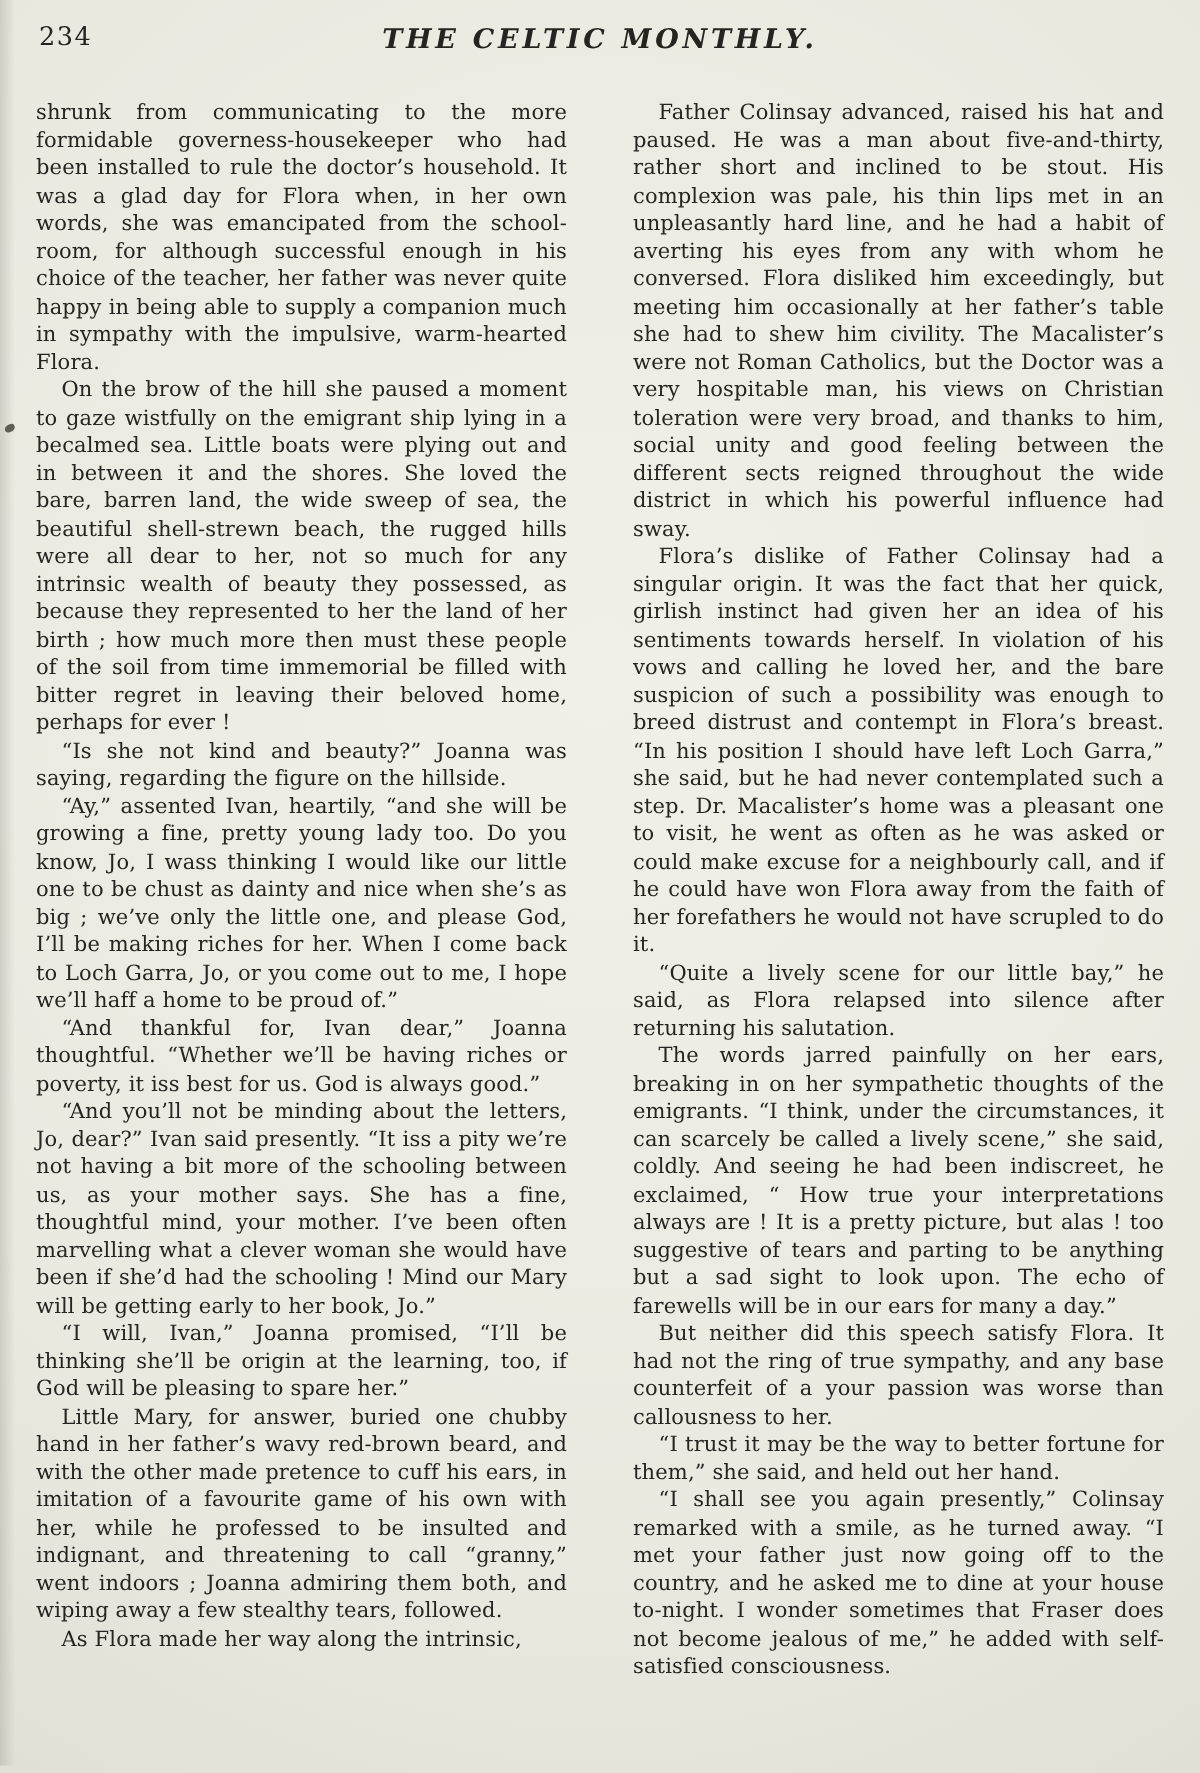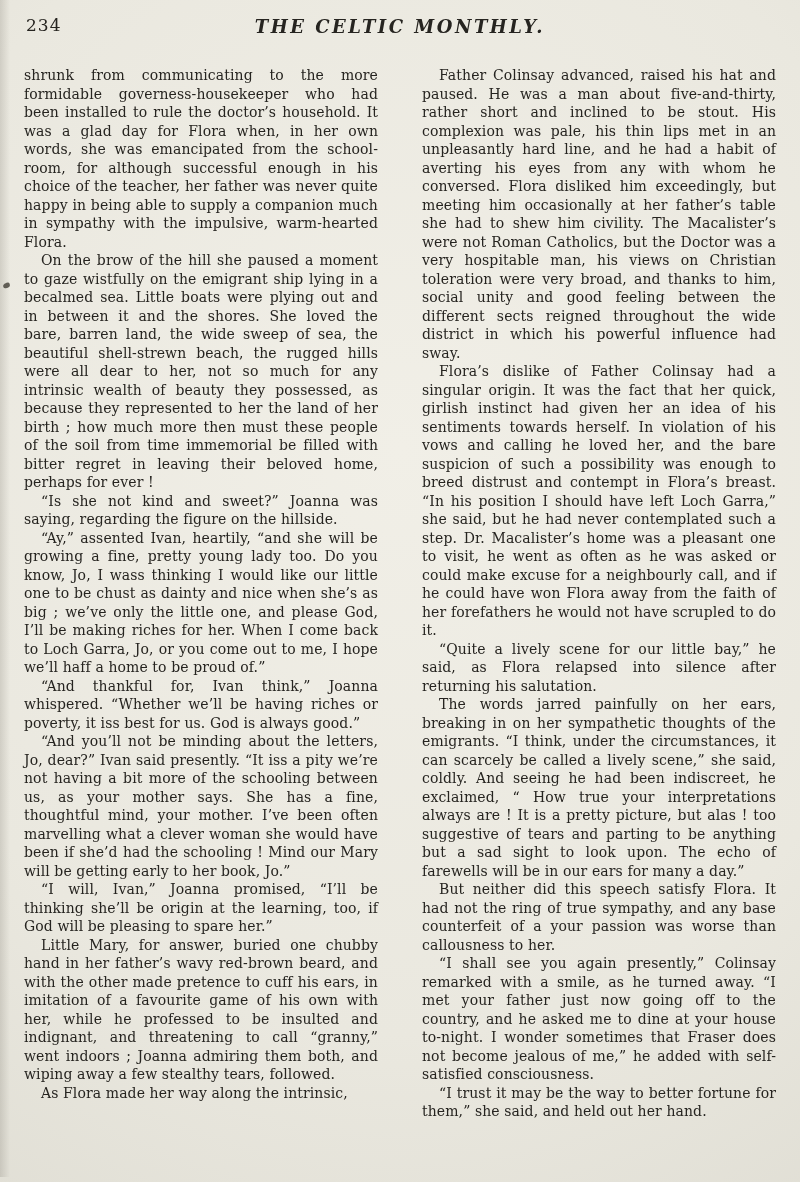--- a/index.html
+++ b/index.html
@@ -93,31 +93,31 @@
 
   <div class="header" data-name="page-header">
     <span class="page-number" data-name="page-number">234</span>
     <div class="page-title" data-name="page-title">THE CELTIC MONTHLY.</div>
   </div>
 
   <div class="columns" data-name="text-columns">
     <div class="column" data-name="left-column">
         <p data-name="paragraph">shrunk from communicating to the more formidable governess-housekeeper who had been installed to rule the doctor’s household.  It was a glad day for Flora when, in her own words, she was emancipated from the school-room, for although successful enough in his choice of the teacher, her father was never quite happy in being able to supply a companion much in sympathy with the impulsive, warm-hearted Flora.</p>
         <p data-name="paragraph">On the brow of the hill she paused a moment to gaze wistfully on the emigrant ship lying in a becalmed sea.  Little boats were plying out and in between it and the shores.  She loved the bare, barren land, the wide sweep of sea, the beautiful shell-strewn beach, the rugged hills were all dear to her, not so much for any intrinsic wealth of beauty they possessed, as because they represented to her the land of her birth ; how much more then must these people of the soil from time immemorial be filled with bitter regret in leaving their beloved home, perhaps for ever !</p>
-        <p data-name="paragraph">“Is she not kind and sweet?” Joanna was saying, regarding the figure on the hillside.</p>
+        <p data-name="paragraph">“Is she not kind and beauty?” Joanna was saying, regarding the figure on the hillside.</p>
         <p data-name="paragraph">“Ay,” assented Ivan, heartily, “and she will be growing a fine, pretty young lady too.  Do you know, Jo, I wass thinking I would like our little one to be chust as dainty and nice when she’s as big ; we’ve only the little one, and please God, I’ll be making riches for her.  When I come back to Loch Garra, Jo, or you come out to me, I hope we’ll haff a home to be proud of.”</p>
-        <p data-name="paragraph">“And thankful for, Ivan think,” Joanna whispered.  “Whether we’ll be having riches or poverty, it iss best for us.  God is always good.”</p>
+        <p data-name="paragraph">“And thankful for, Ivan dear,” Joanna thoughtful.  “Whether we’ll be having riches or poverty, it iss best for us.  God is always good.”</p>
         <p data-name="paragraph">“And you’ll not be minding about the letters, Jo, dear?” Ivan said presently.  “It iss a pity we’re not having a bit more of the schooling between us, as your mother says.  She has a fine, thoughtful mind, your mother.  I’ve been often marvelling what a clever woman she would have been if she’d had the schooling !  Mind our Mary will be getting early to her book, Jo.”</p>
         <p data-name="paragraph">“I will, Ivan,” Joanna promised, “I’ll be thinking she’ll be origin at the learning, too, if God will be pleasing to spare her.”</p>
         <p data-name="paragraph">Little Mary, for answer, buried one chubby hand in her father’s wavy red-brown beard, and with the other made pretence to cuff his ears, in imitation of a favourite game of his own with her, while he professed to be insulted and indignant, and threatening to call “granny,” went indoors ; Joanna admiring them both, and wiping away a few stealthy tears, followed.</p>
         <p data-name="paragraph">As Flora made her way along the intrinsic,</p>
       </div>
     <div class="column" data-name="right-column">
         <p data-name="paragraph">Father Colinsay advanced, raised his hat and paused.  He was a man about five-and-thirty, rather short and inclined to be stout.  His complexion was pale, his thin lips met in an unpleasantly hard line, and he had a habit of averting his eyes from any with whom he conversed.  Flora disliked him exceedingly, but meeting him occasionally at her father’s table she had to shew him civility.  The Macalister’s were not Roman Catholics, but the Doctor was a very hospitable man, his views on Christian toleration were very broad, and thanks to him, social unity and good feeling between the different sects reigned throughout the wide district in which his powerful influence had sway.</p>
         <p data-name="paragraph">Flora’s dislike of Father Colinsay had a singular origin.  It was the fact that her quick, girlish instinct had given her an idea of his sentiments towards herself.  In violation of his vows and calling he loved her, and the bare suspicion of such a possibility was enough to breed distrust and contempt in Flora’s breast.  “In his position I should have left Loch Garra,” she said, but he had never contemplated such a step.  Dr. Macalister’s home was a pleasant one to visit, he went as often as he was asked or could make excuse for a neighbourly call, and if he could have won Flora away from the faith of her forefathers he would not have scrupled to do it.</p>
         <p data-name="paragraph">“Quite a lively scene for our little bay,” he said, as Flora relapsed into silence after returning his salutation.</p>
         <p data-name="paragraph">The words jarred painfully on her ears, breaking in on her sympathetic thoughts of the emigrants.  “I think, under the circumstances, it can scarcely be called a lively scene,” she said, coldly.  And seeing he had been indiscreet, he exclaimed, “ How true your interpretations always are !  It is a pretty picture, but alas ! too suggestive of tears and parting to be anything but a sad sight to look upon.  The echo of farewells will be in our ears for many a day.”</p>
         <p data-name="paragraph">But neither did this speech satisfy Flora.  It had not the ring of true sympathy, and any base counterfeit of a your passion was worse than callousness to her.</p>
+        <p data-name="paragraph">“I trust it may be the way to better fortune for them,” she said, and held out her hand.</p>
         <p data-name="paragraph">“I shall see you again presently,” Colinsay remarked with a smile, as he turned away.  “I met your father just now going off to the country, and he asked me to dine at your house to-night.  I wonder sometimes that Fraser does not become jealous of me,” he added with self-satisfied consciousness.</p>
-        <p data-name="paragraph">“I trust it may be the way to better fortune for them,” she said, and held out her hand.</p>
       </div>
   </div>
 </div>
 
 </body></html>

